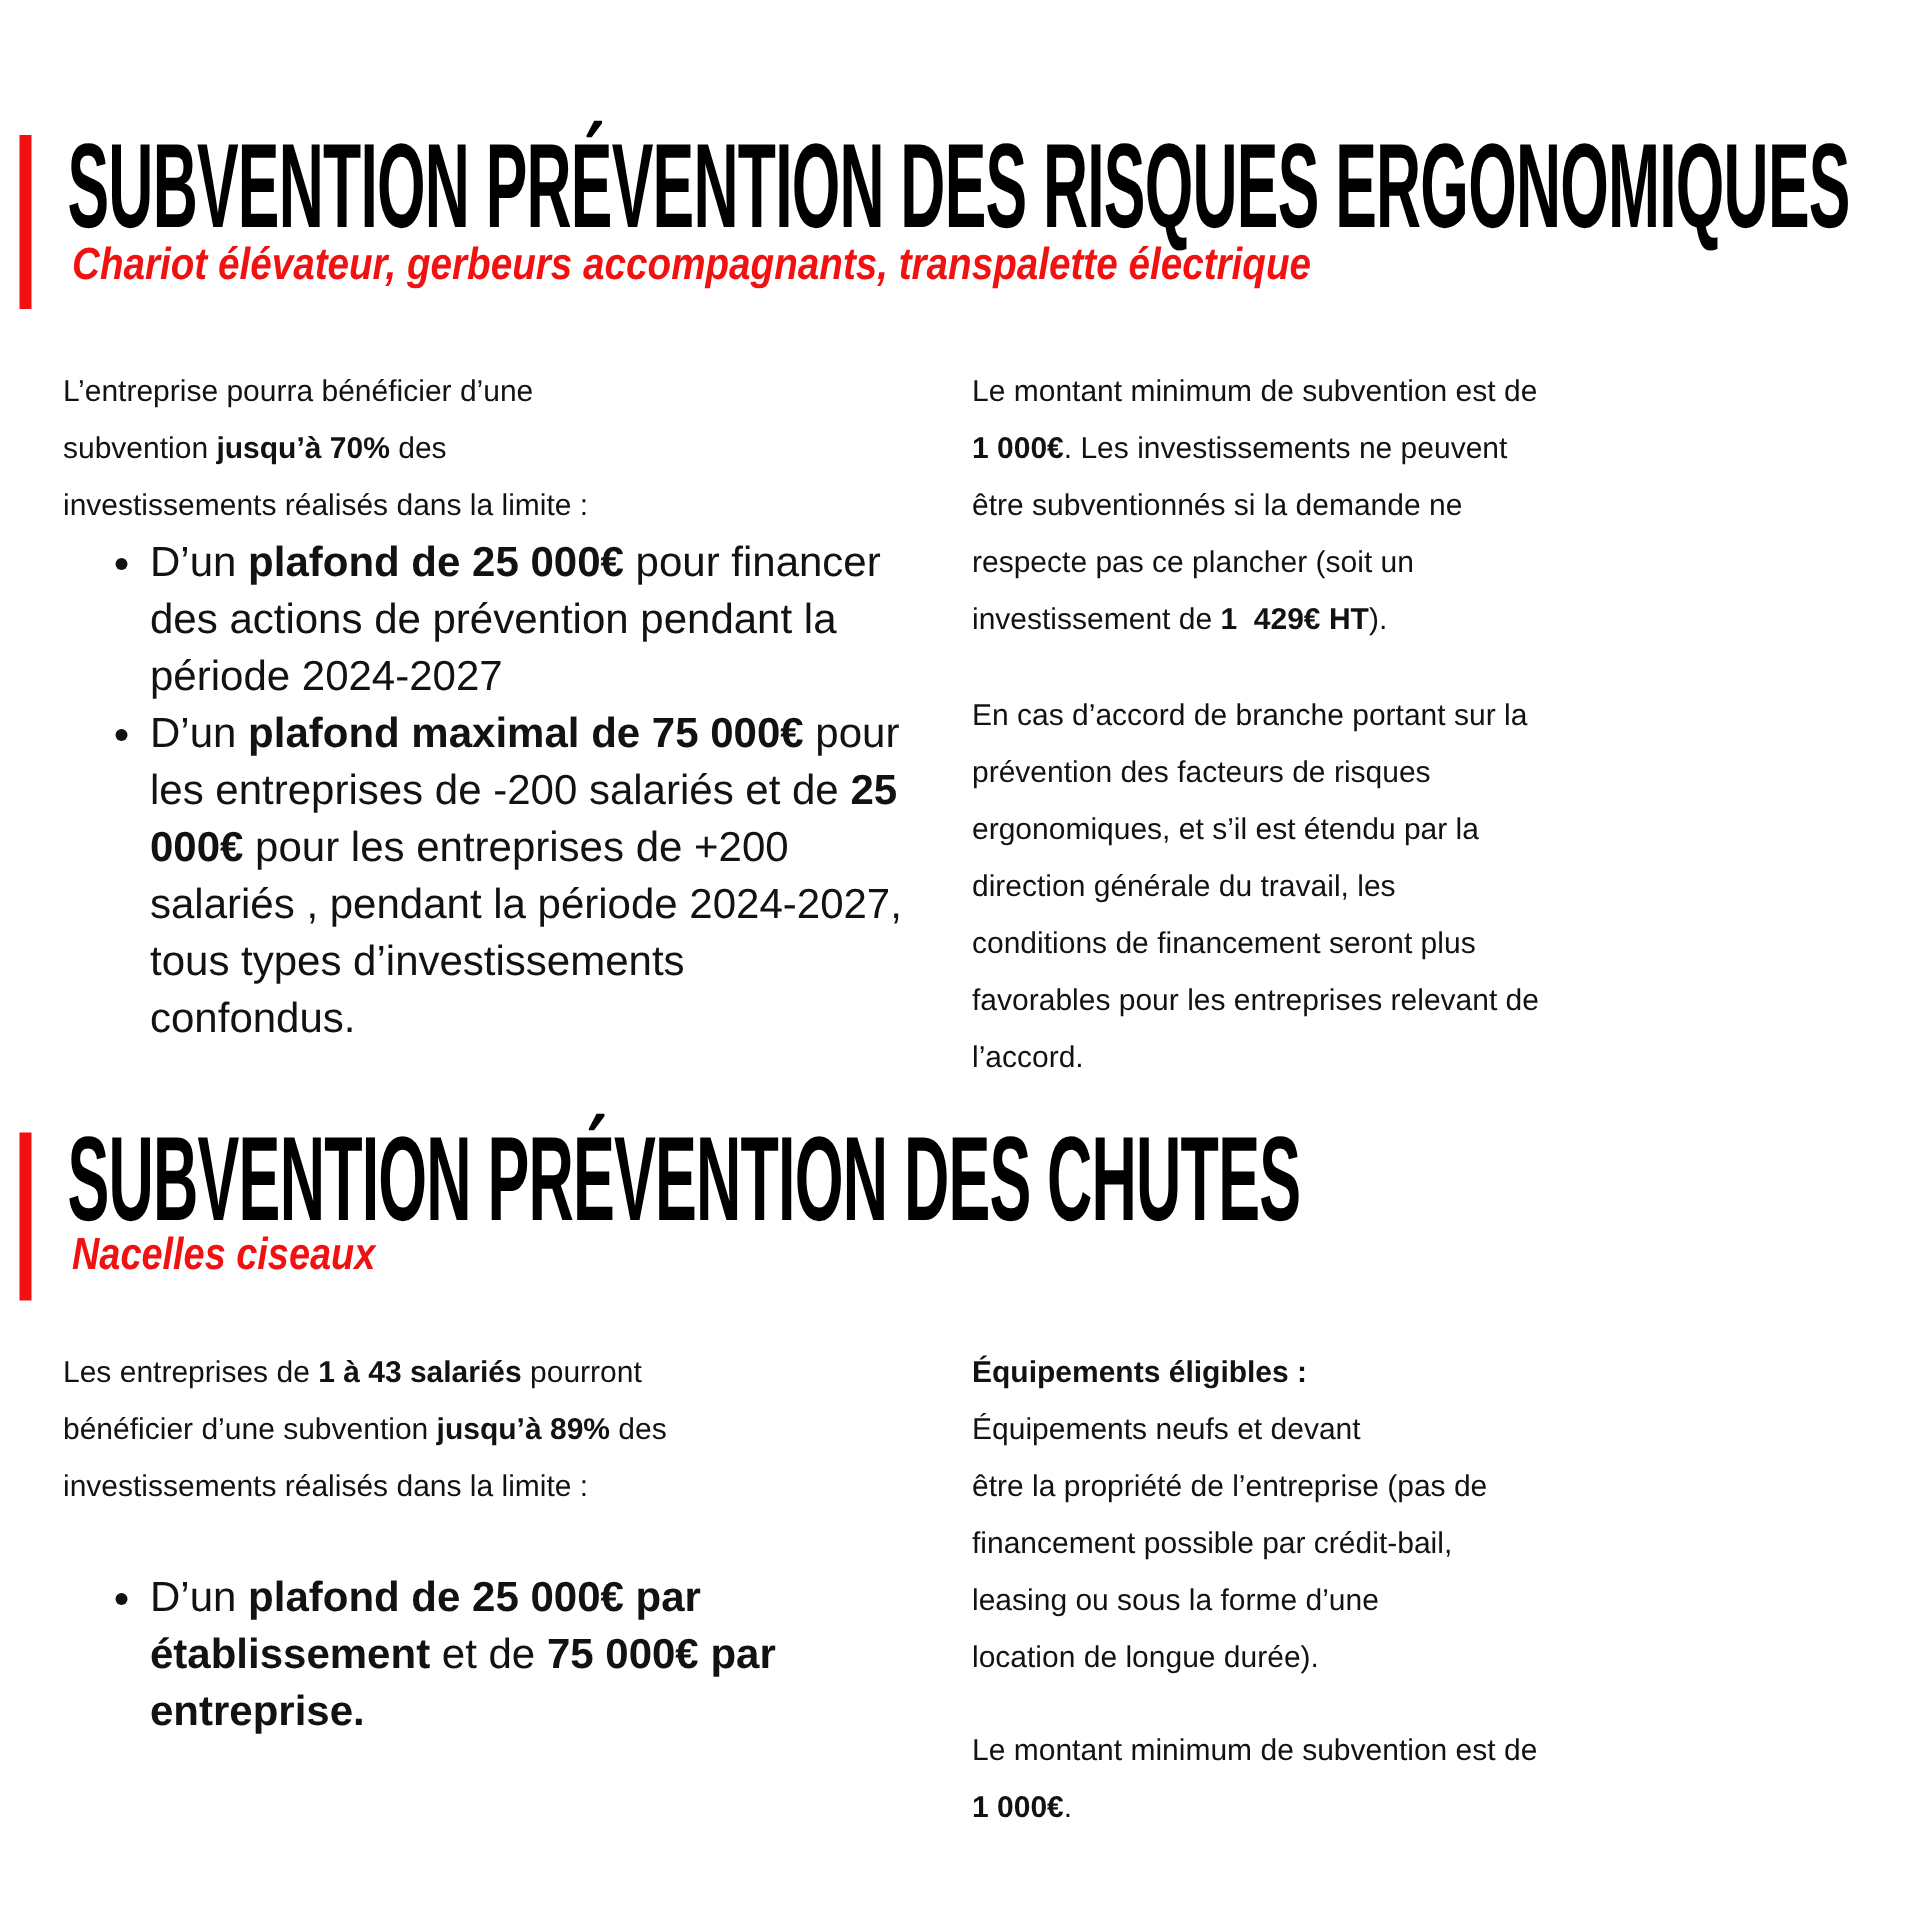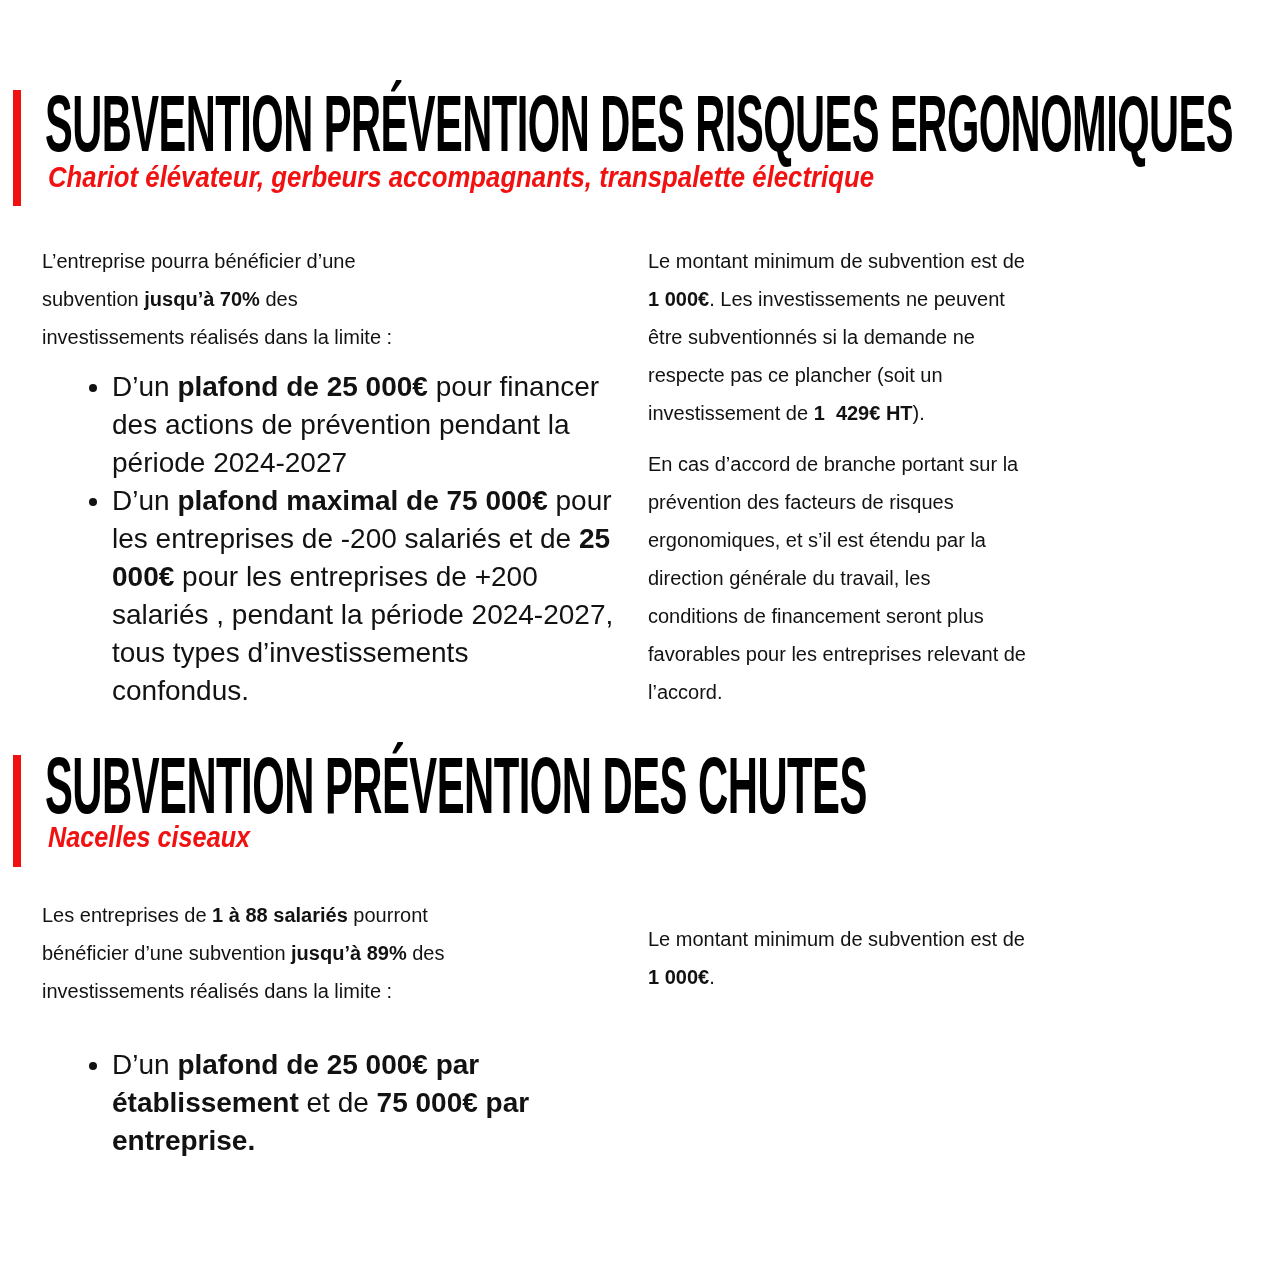--- a/index.html
+++ b/index.html
@@ -63,27 +63,27 @@
 
   .rich{
     font-size:20px;line-height:38px;
     white-space:pre-wrap;
     color:var(--ink);
   }
   .rich b{font-weight:700}
 
   ul.bullets{
     list-style:disc outside;
-    margin:12px;padding-left:58px;
+    margin:0;padding-left:58px;
   }
   ul.bullets li{
     font-size:28px;line-height:38px;
   }
   .cols-2 ul.bullets{margin-top:36px}
-  .mt-para-1{margin-top:13px}
+  .mt-para-1{margin-top:26px}
   .mt-para-2{margin-top:24px}
 </style>
 </head>
 <body>
 
 <div class="page">
 
   <div class="accent-bar bar-1"></div>
   <h1 class="sec-title title-1" style="transform: scaleX(0.520368);">SUBVENTION PRÉVENTION DES RISQUES ERGONOMIQUES</h1>
   <div class="sec-subtitle subtitle-1" style="transform: scaleX(0.858628);">Chariot élévateur, gerbeurs accompagnants, transpalette électrique</div>
@@ -120,28 +120,34 @@
 l’accord.</p>
     </div>
   </div>
 
   <div class="accent-bar bar-2"></div>
   <h1 class="sec-title title-2" style="transform: scaleX(0.522568);">SUBVENTION PRÉVENTION DES CHUTES</h1>
   <div class="sec-subtitle subtitle-2" style="transform: scaleX(0.841667);">Nacelles ciseaux</div>
 
   <div class="cols cols-2">
     <div class="col col-left">
-      <p class="rich">Les entreprises de <b>1 à 88 salariés</b> pourront
+      <p class="rich">Les entreprises de <b>1 à 43 salariés</b> pourront
 bénéficier d’une subvention <b>jusqu’à 89%</b> des
 investissements réalisés dans la limite :</p>
       <ul class="bullets">
         <li class="rich">D’un <b>plafond de 25 000€ par
 établissement</b> et de <b>75 000€ par
 entreprise.</b></li>
       </ul>
     </div>
     <div class="col col-right">
+      <p class="rich"><b>Équipements éligibles :</b>
+Équipements neufs et devant
+être la propriété de l’entreprise (pas de
+financement possible par crédit-bail,
+leasing ou sous la forme d’une
+location de longue durée).</p>
       <p class="rich mt-para-2">Le montant minimum de subvention est de
 <b>1 000€</b>.</p>
     </div>
   </div>
 
 </div>
 
 </body></html>

